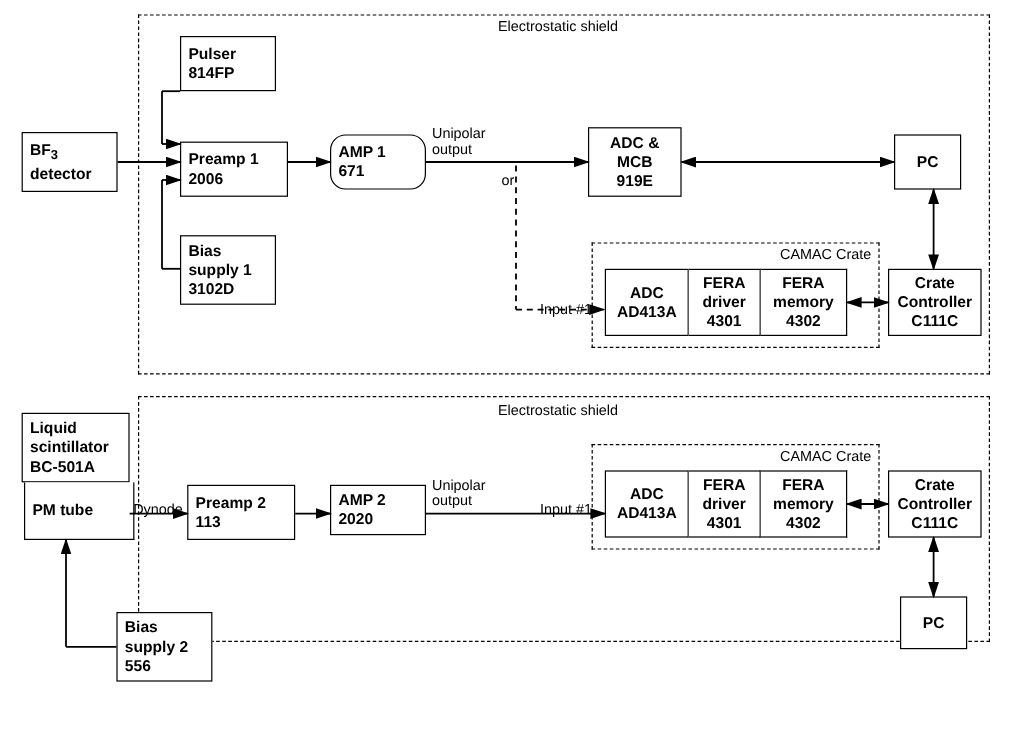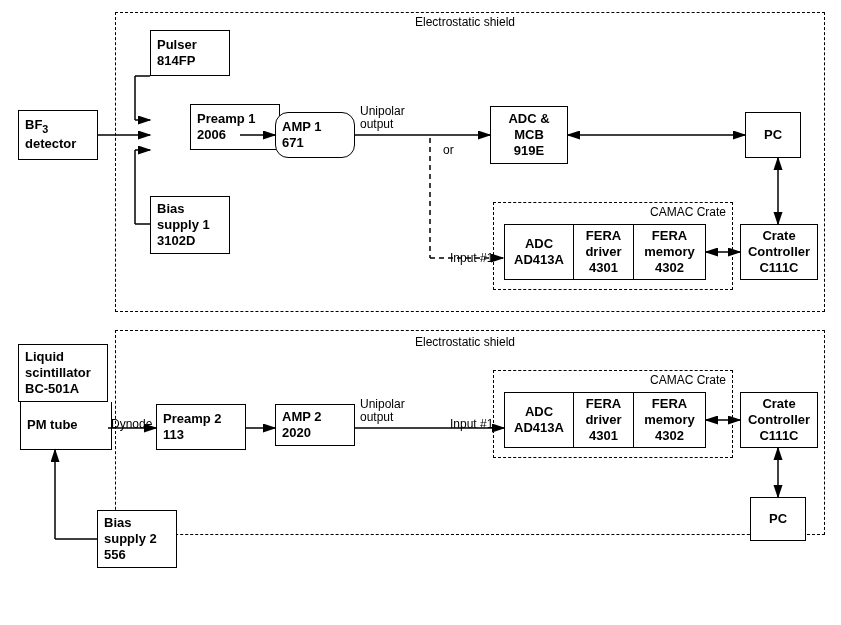--- a/index.html
+++ b/index.html
@@ -54,40 +54,40 @@
 <div class="box" style="left:18px; top:110px; width:80px; height:50px;">
   <span><span>BF</span><sub>3</sub></span>
   <span>detector</span>
 </div>
 
 <div class="box" style="left:150px; top:30px; width:80px; height:46px;">
   <span>Pulser</span>
   <span>814FP</span>
 </div>
 
-<div class="box" style="left:150px; top:104px; width:90px; height:46px;margin-left:40px;">
+<div class="box" style="left:150px; top:118px; width:90px; height:46px;">
   <span>Preamp 1</span>
   <span>2006</span>
 </div>
 
 <div class="box" style="left:150px; top:196px; width:80px; height:58px;">
   <span>Bias</span>
   <span>supply 1</span>
   <span>3102D</span>
 </div>
 
 <div class="box" style="left:275px; top:112px; width:80px; height:46px;border-radius:13px;">
   <span>AMP 1</span>
   <span>671</span>
 </div>
 
 <div class="label" style="left:360px; top:105px;">
   <span>Unipolar</span><br><span>output</span>
 </div>
-<div class="label" style="left:418px; top:144px;margin-left:25px;">or</div>
+<div class="label" style="left:418px; top:144px;">or</div>
 
 <div class="box" style="left:490px; top:106px; width:78px; height:58px; align-items:center;">
   <span>ADC &amp;</span>
   <span>MCB</span>
   <span>919E</span>
 </div>
 
 <div class="box" style="left:745px; top:112px; width:56px; height:46px; align-items:center;">
   <span>PC</span>
 </div>

